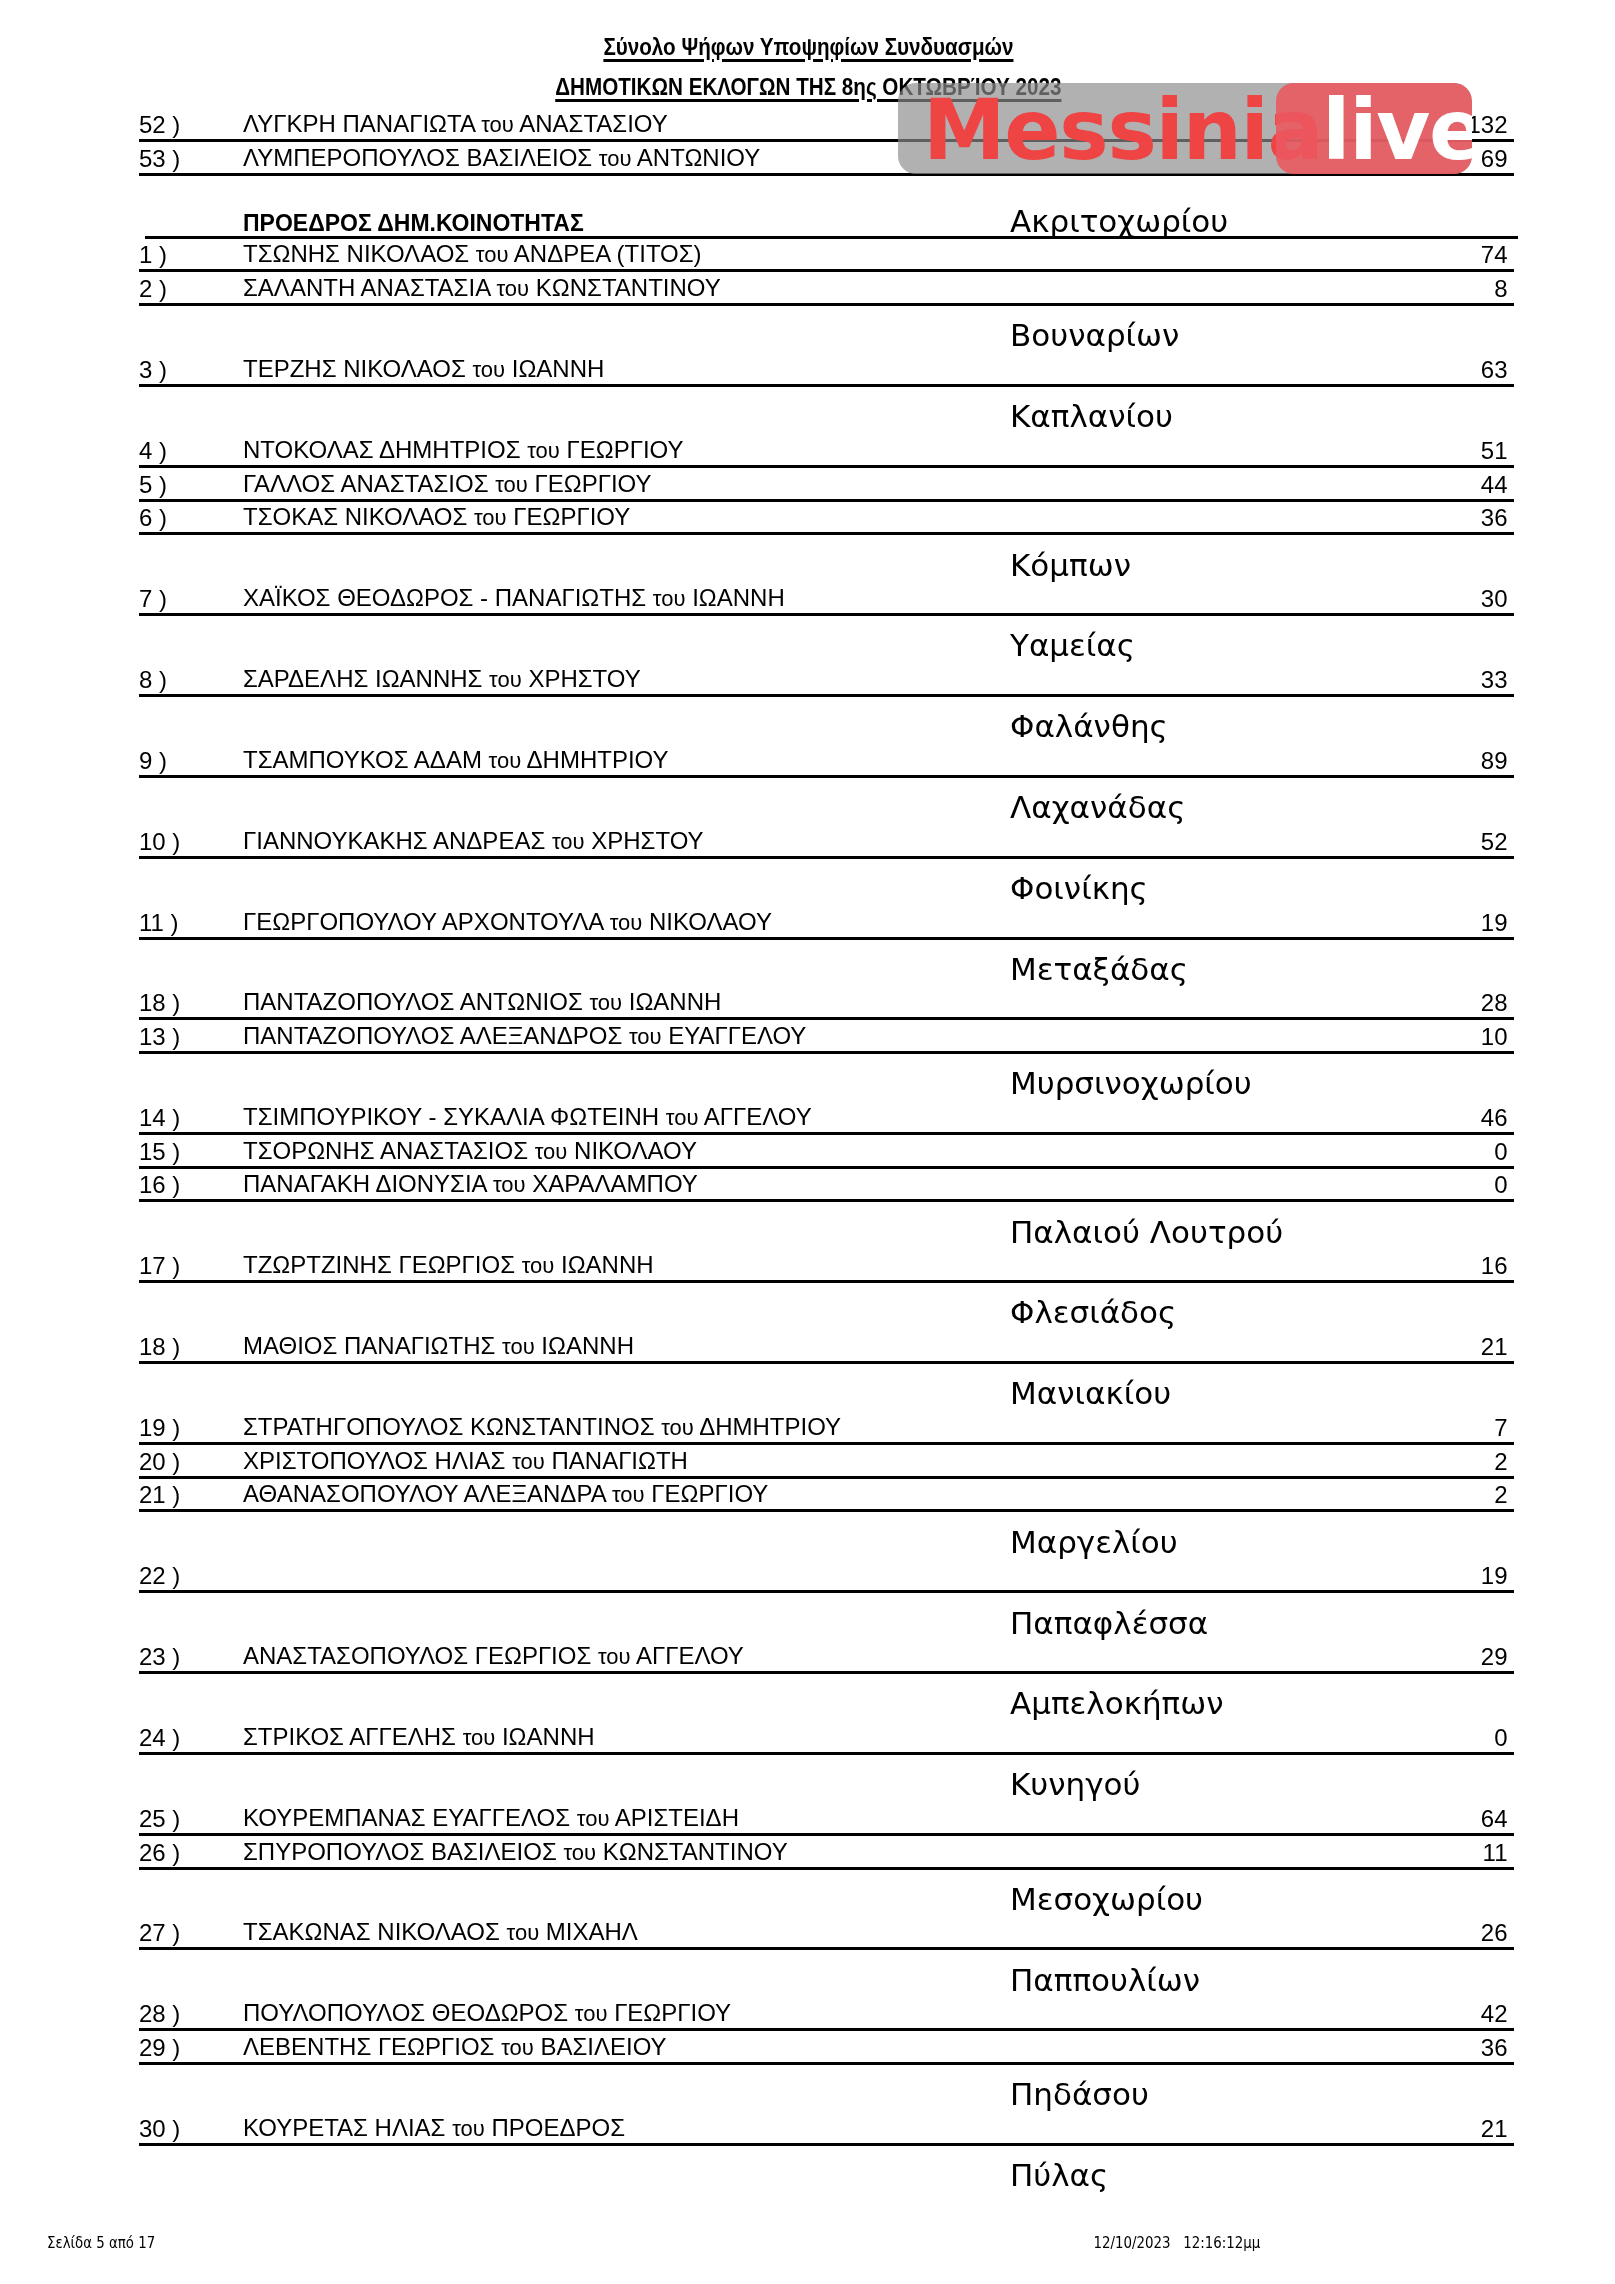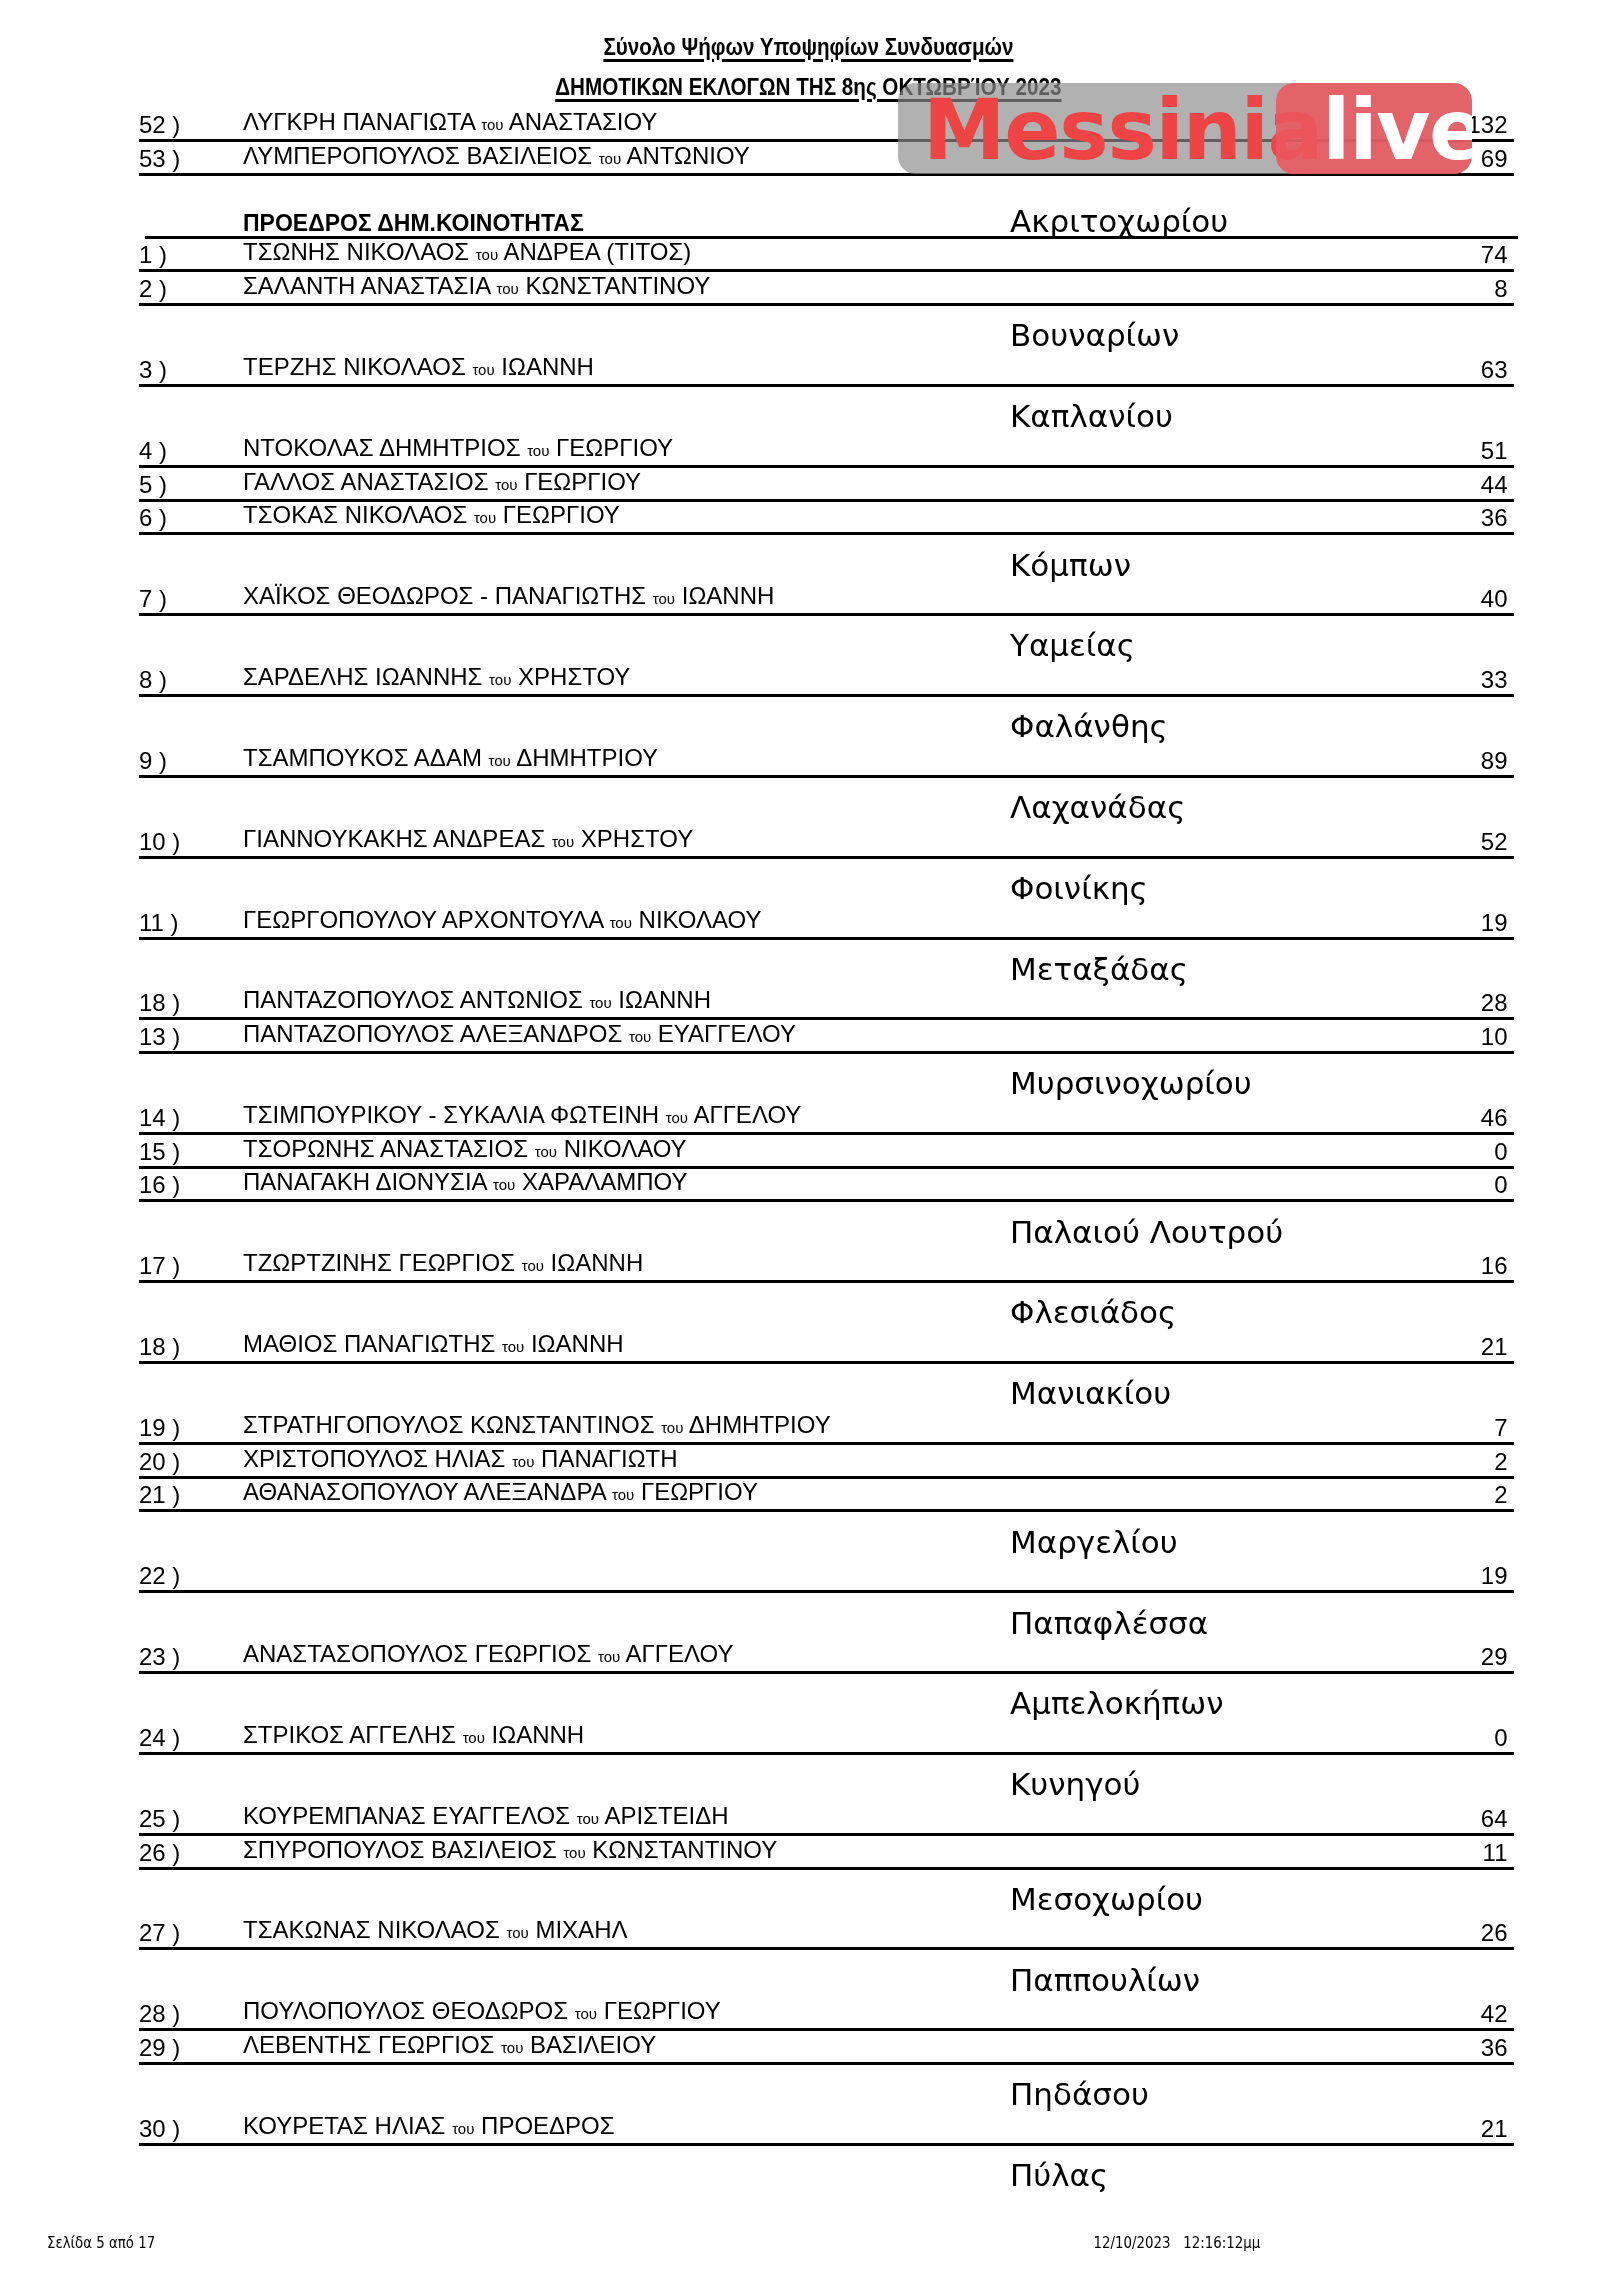--- a/index.html
+++ b/index.html
@@ -5,21 +5,21 @@
   html, body { margin:0; padding:0; background:#ffffff; }
   body { width:1616px; height:2284px; position:relative; overflow:hidden; font-family:"Liberation Sans", sans-serif; color:#000; }
   .page { position:absolute; left:0; top:0; width:1320px; height:2284px;text-decoration:underline; }
   .title { position:absolute; left:0; width:1616px; text-align:center; font-weight:bold; font-size:24px; line-height:26px; }
   .title span { display:inline-block; text-decoration:underline; text-decoration-thickness:2.6px; text-underline-offset:3.9px; transform:scaleX(0.86); transform-origin:center; }
   .t1 { top:34px; }
   .t2 { top:74px; }
   .row { position:absolute; left:139px; width:1375px; height:31px; border-bottom:3.3px solid #000; }
   .row .num { position:absolute; left:0; bottom:1.3px; font-size:24px; line-height:26px; }
   .row .name { position:absolute; left:104px; bottom:1.3px; font-size:24px; line-height:26px; white-space:nowrap; }
-  .row .name .tou { font-size:15px; }
+  .row .name .tou { font-size:22px; }
   .row .votes { position:absolute; right:6.5px; bottom:1.3px; font-size:24px; line-height:26px; }
   .heading { position:absolute; left:145px; width:1373px; height:31px; border-bottom:3.3px solid #000; }
   .heading .htext { position:absolute; left:98px; bottom:0px; font-weight:bold; font-size:23px; line-height:26px; }
   .loc { position:absolute; left:1010px; font-family:"DejaVu Sans", sans-serif; font-size:31px; line-height:26px; white-space:nowrap; }
   .footer-left { position:absolute; left:47px; top:2233px; font-family:"DejaVu Sans", sans-serif; font-size:16.3px; transform:scaleX(0.82); transform-origin:left; }
   .footer-right { position:absolute; right:60px; top:2233px; font-family:"DejaVu Sans", sans-serif; font-size:16.3px; transform:scaleX(0.82); transform-origin:right; white-space:pre; }
   .watermark { position:absolute; left:898px; top:83px; width:574px; height:91px; border-radius:18px; background:rgba(140,140,140,0.68); overflow:hidden; }
   .wm-messinia { position:absolute; left:25px; top:2.6px; font-family:"DejaVu Sans", sans-serif; font-weight:bold; font-size:83px; line-height:89px; color:#ef4444; letter-spacing:-1.3px; }
   .wm-live { position:absolute; right:0; top:0; width:196px; height:91px; background:rgba(234,88,95,0.88); border-radius:18px; }
   .wm-live span { position:absolute; left:18px; top:2.6px; font-family:"DejaVu Sans", sans-serif; font-weight:bold; font-size:83px; line-height:89px; color:#ffffff; letter-spacing:-1.3px;margin-left:28px; }
@@ -76,21 +76,21 @@
       </div>
       <div class="row" style="top: 501px;">
         <span class="num">6 )</span>
         <span class="name"><span>ΤΣΟΚΑΣ ΝΙΚΟΛΑΟΣ</span> <span class="tou">του</span> <span>ΓΕΩΡΓΙΟΥ</span></span>
         <span class="votes">36</span>
       </div>
       <div class="loc" style="top: 552px;">Κόμπων</div>
       <div class="row" style="top: 582px;">
         <span class="num">7 )</span>
         <span class="name"><span>ΧΑΪΚΟΣ ΘΕΟΔΩΡΟΣ - ΠΑΝΑΓΙΩΤΗΣ</span> <span class="tou">του</span> <span>ΙΩΑΝΝΗ</span></span>
-        <span class="votes">40</span>
+        <span class="votes">30</span>
       </div>
       <div class="loc" style="top: 632px;">Υαμείας</div>
       <div class="row" style="top: 663px;">
         <span class="num">8 )</span>
         <span class="name"><span>ΣΑΡΔΕΛΗΣ ΙΩΑΝΝΗΣ</span> <span class="tou">του</span> <span>ΧΡΗΣΤΟΥ</span></span>
         <span class="votes">33</span>
       </div>
       <div class="loc" style="top: 713px;">Φαλάνθης</div>
       <div class="row" style="top: 744px;">
         <span class="num">9 )</span>

